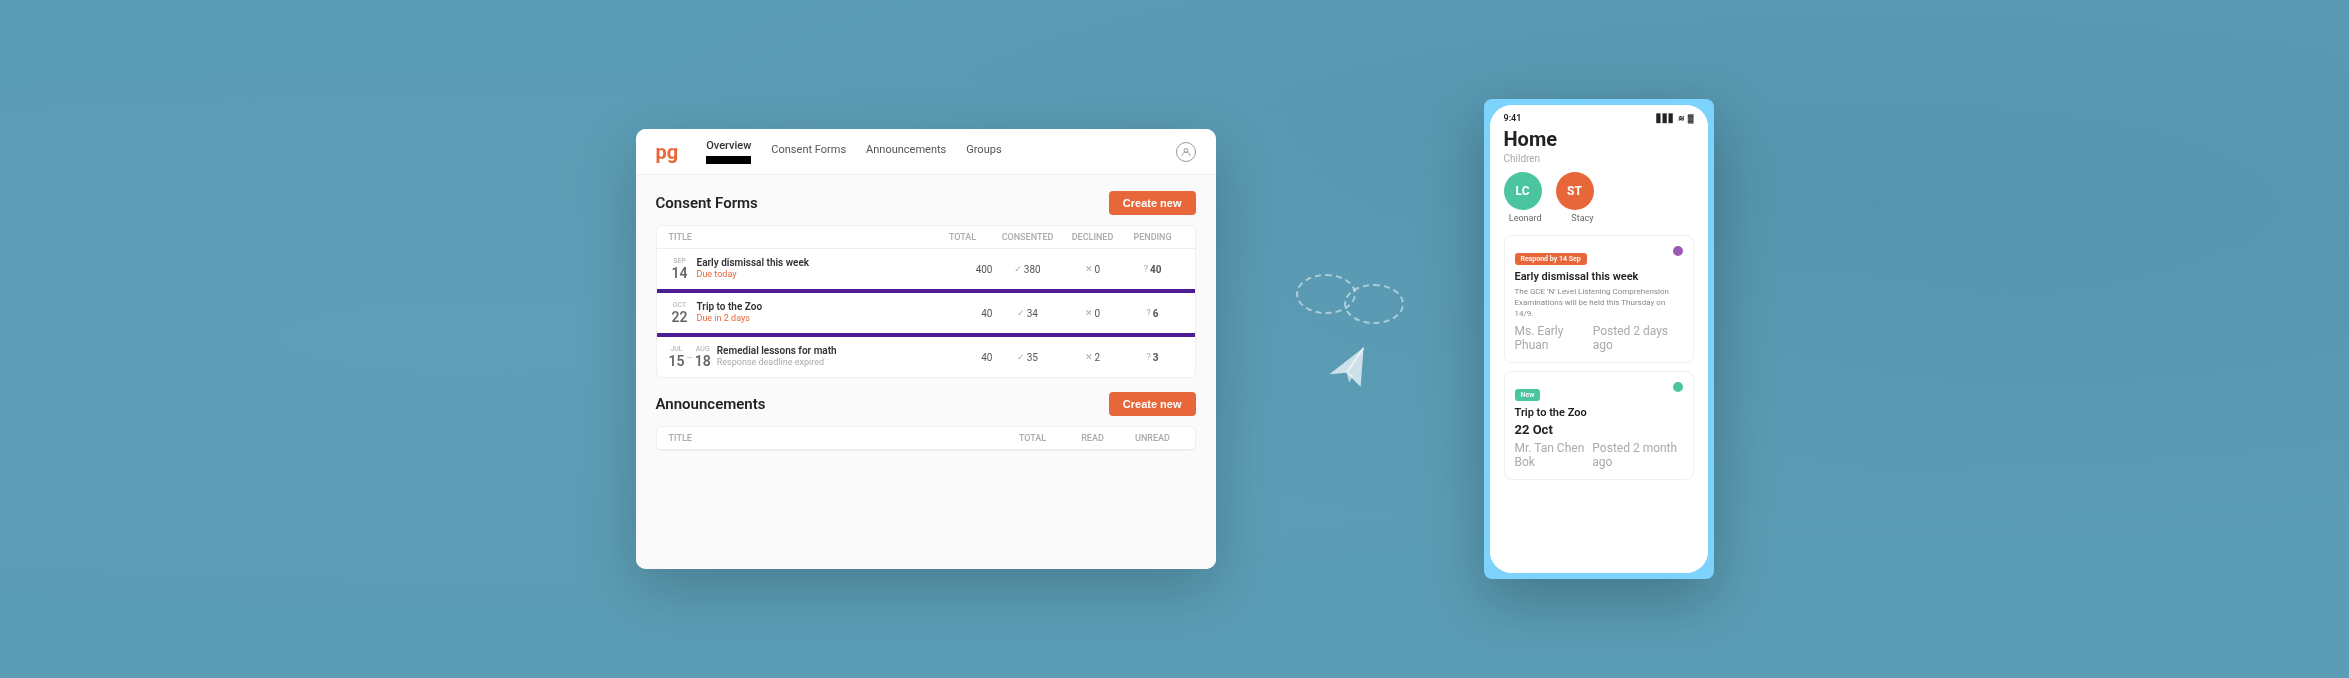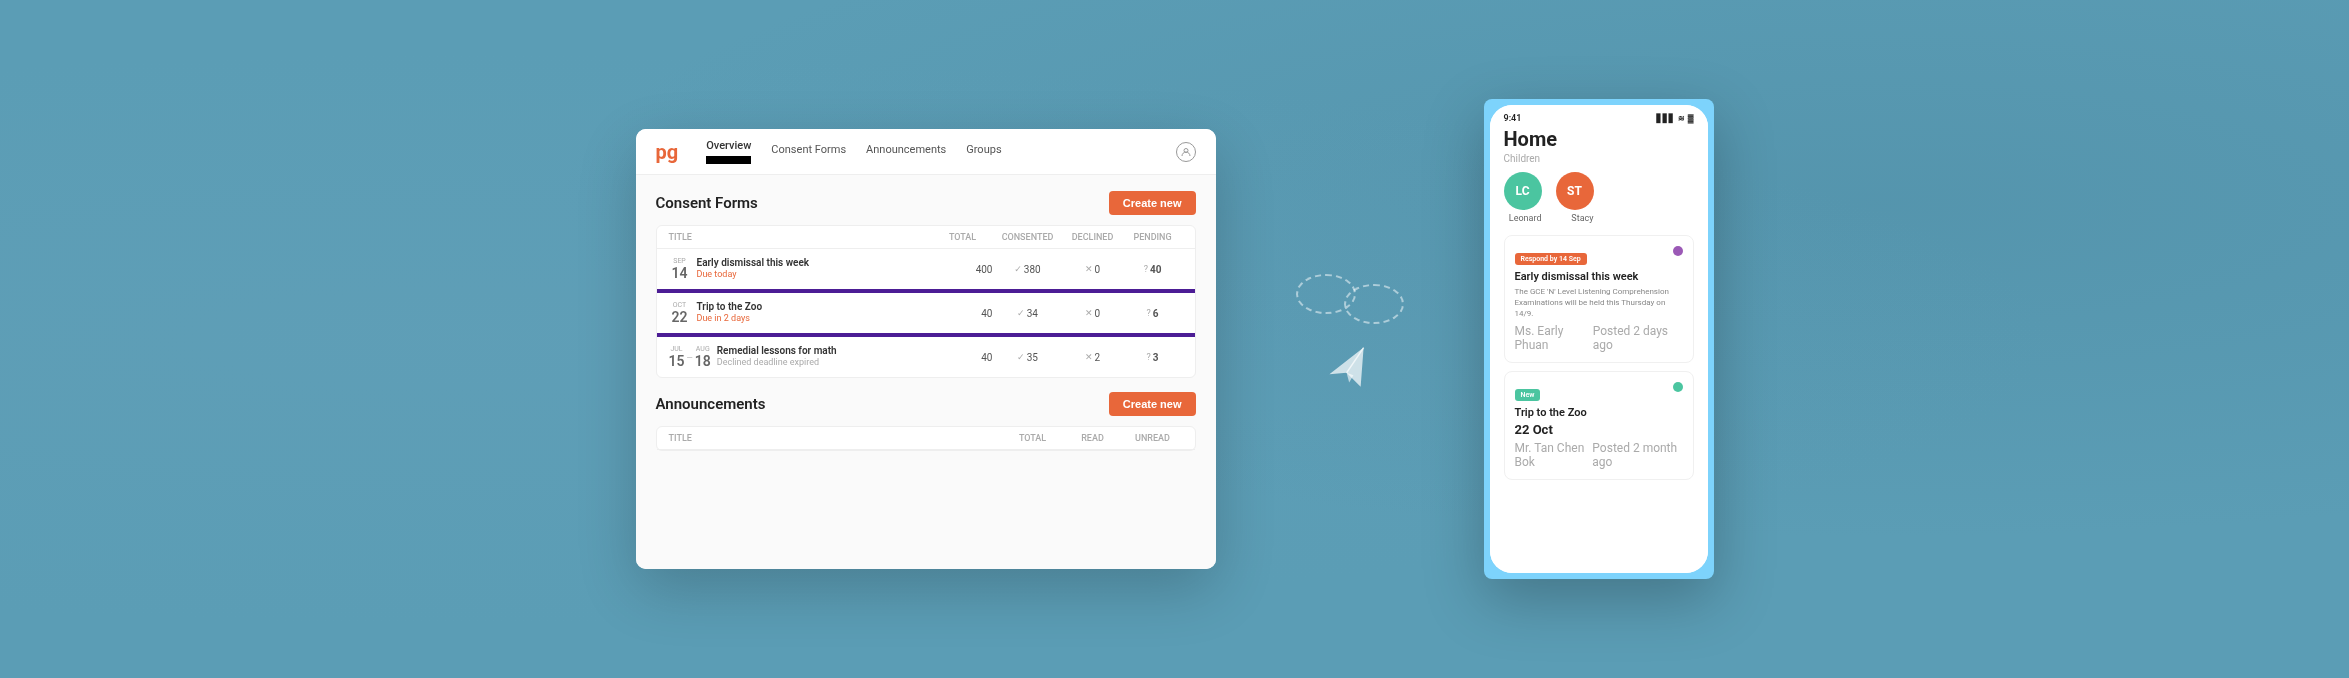--- a/index.html
+++ b/index.html
@@ -493,21 +493,21 @@
                 </div>
                 <span style="color:#aaa;font-size:8px;">—</span>
                 <div>
                   <div class="month">Aug</div>
                   <div class="day">18</div>
                 </div>
               </div>
             </div>
             <div>
               <div class="row-title">Remedial lessons for math</div>
-              <div class="row-subtitle expired">Declined deadline expired</div>
+              <div class="row-subtitle expired">Response deadline expired</div>
             </div>
           </div>
           <div class="row-number">40</div>
           <div class="row-check">
             <span class="check-icon">✓</span>
             <span>35</span>
           </div>
           <div class="row-check">
             <span class="cross-icon">✕</span>
             <span>2</span>

